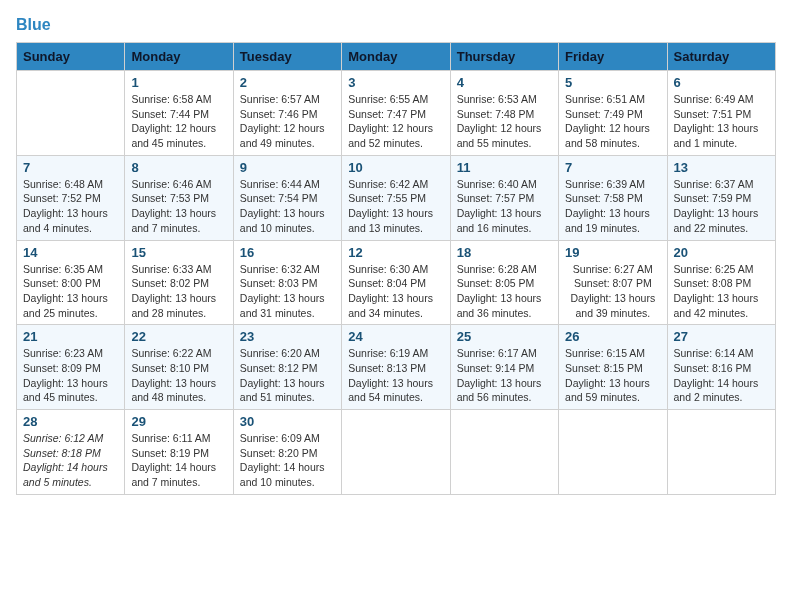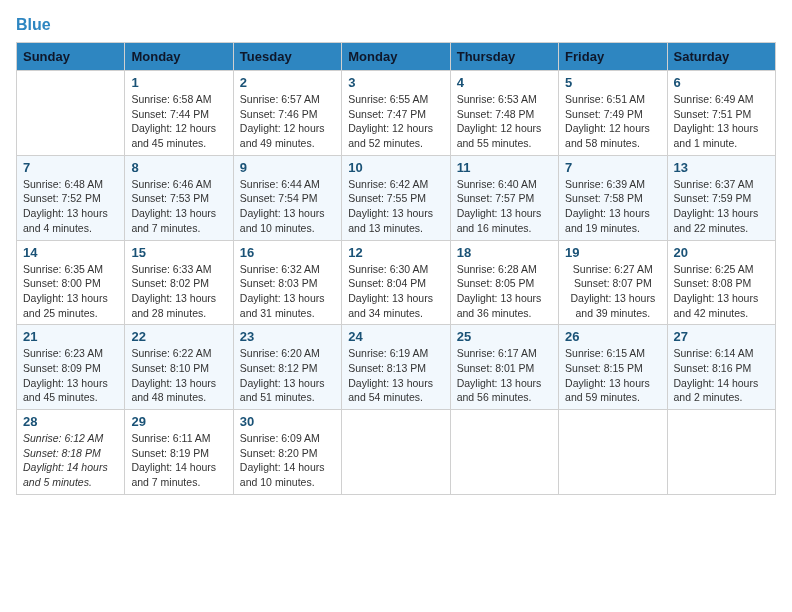--- a/index.html
+++ b/index.html
@@ -272,21 +272,21 @@
         <td>
           <span class="day-number">24</span>
           <div class="cell-content" style="white-space: pre-line;">Sunrise: 6:19 AM
 Sunset: 8:13 PM
 Daylight: 13 hours
 and 54 minutes.</div>
         </td>
         <td>
           <span class="day-number">25</span>
           <div class="cell-content" style="white-space: pre-line;">Sunrise: 6:17 AM
-Sunset: 8:01 PM
+Sunset: 9:14 PM
 Daylight: 13 hours
 and 56 minutes.</div>
         </td>
         <td>
           <span class="day-number">26</span>
           <div class="cell-content" style="white-space: pre-line;">Sunrise: 6:15 AM
 Sunset: 8:15 PM
 Daylight: 13 hours
 and 59 minutes.</div>
         </td>

